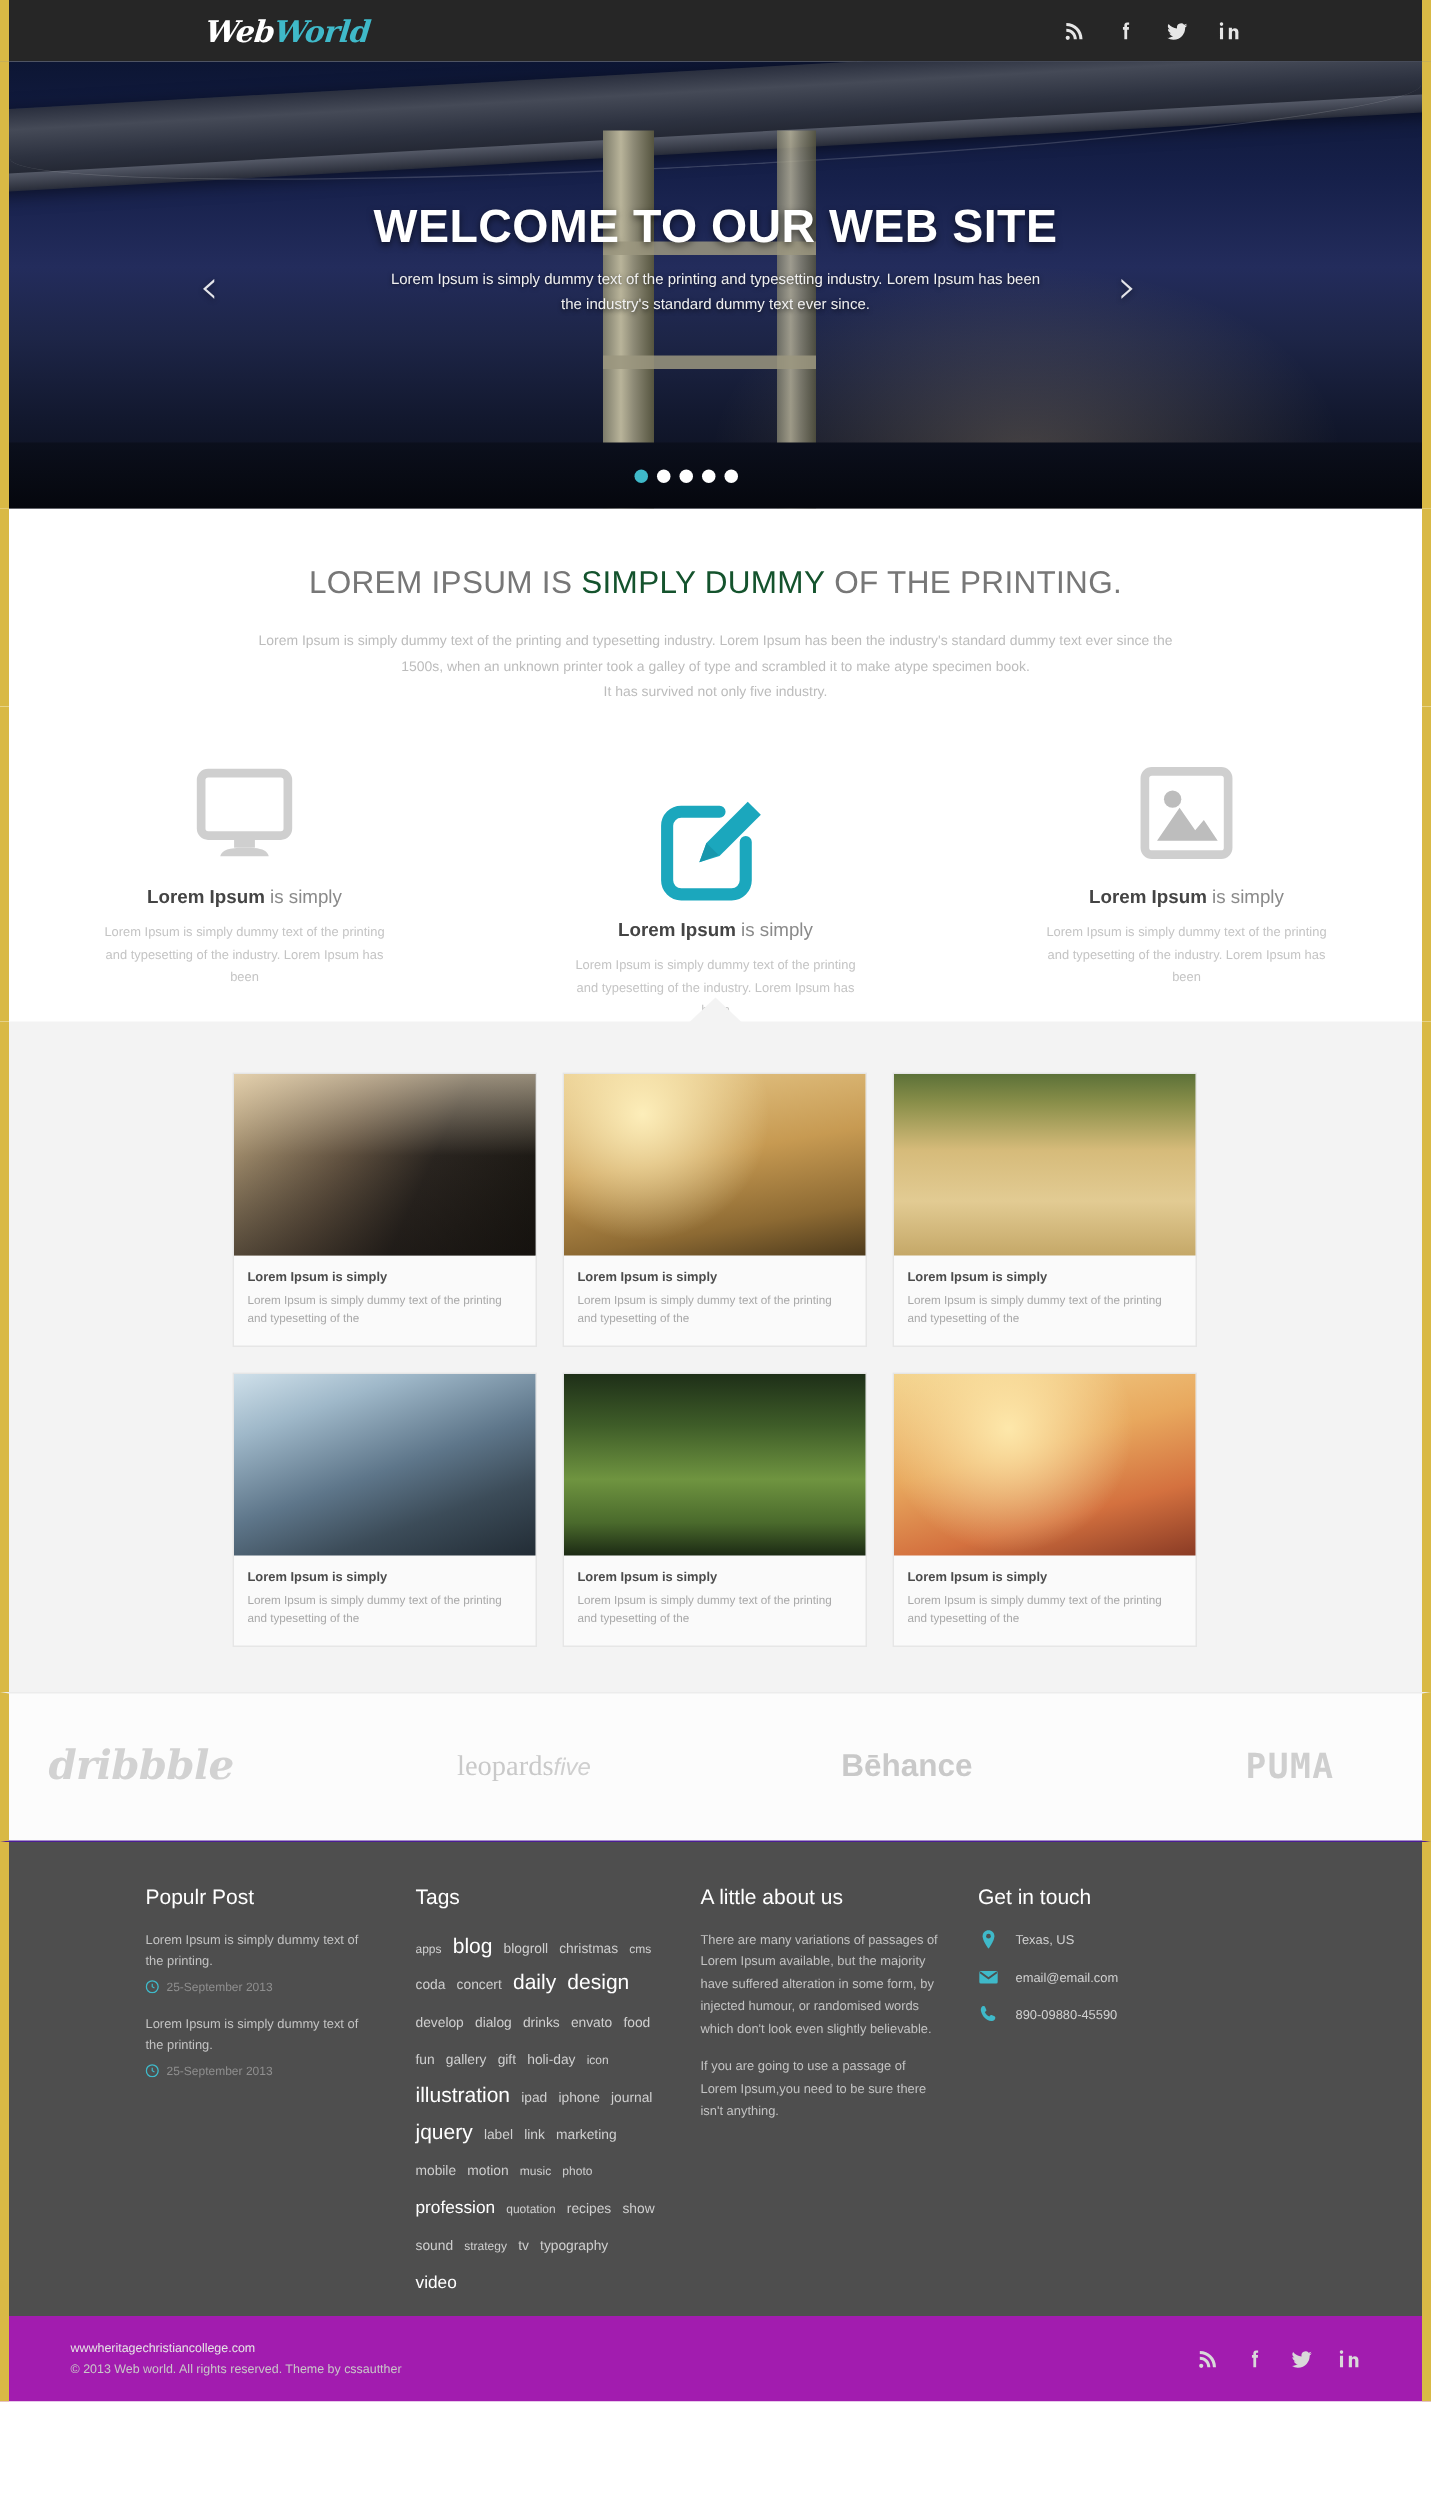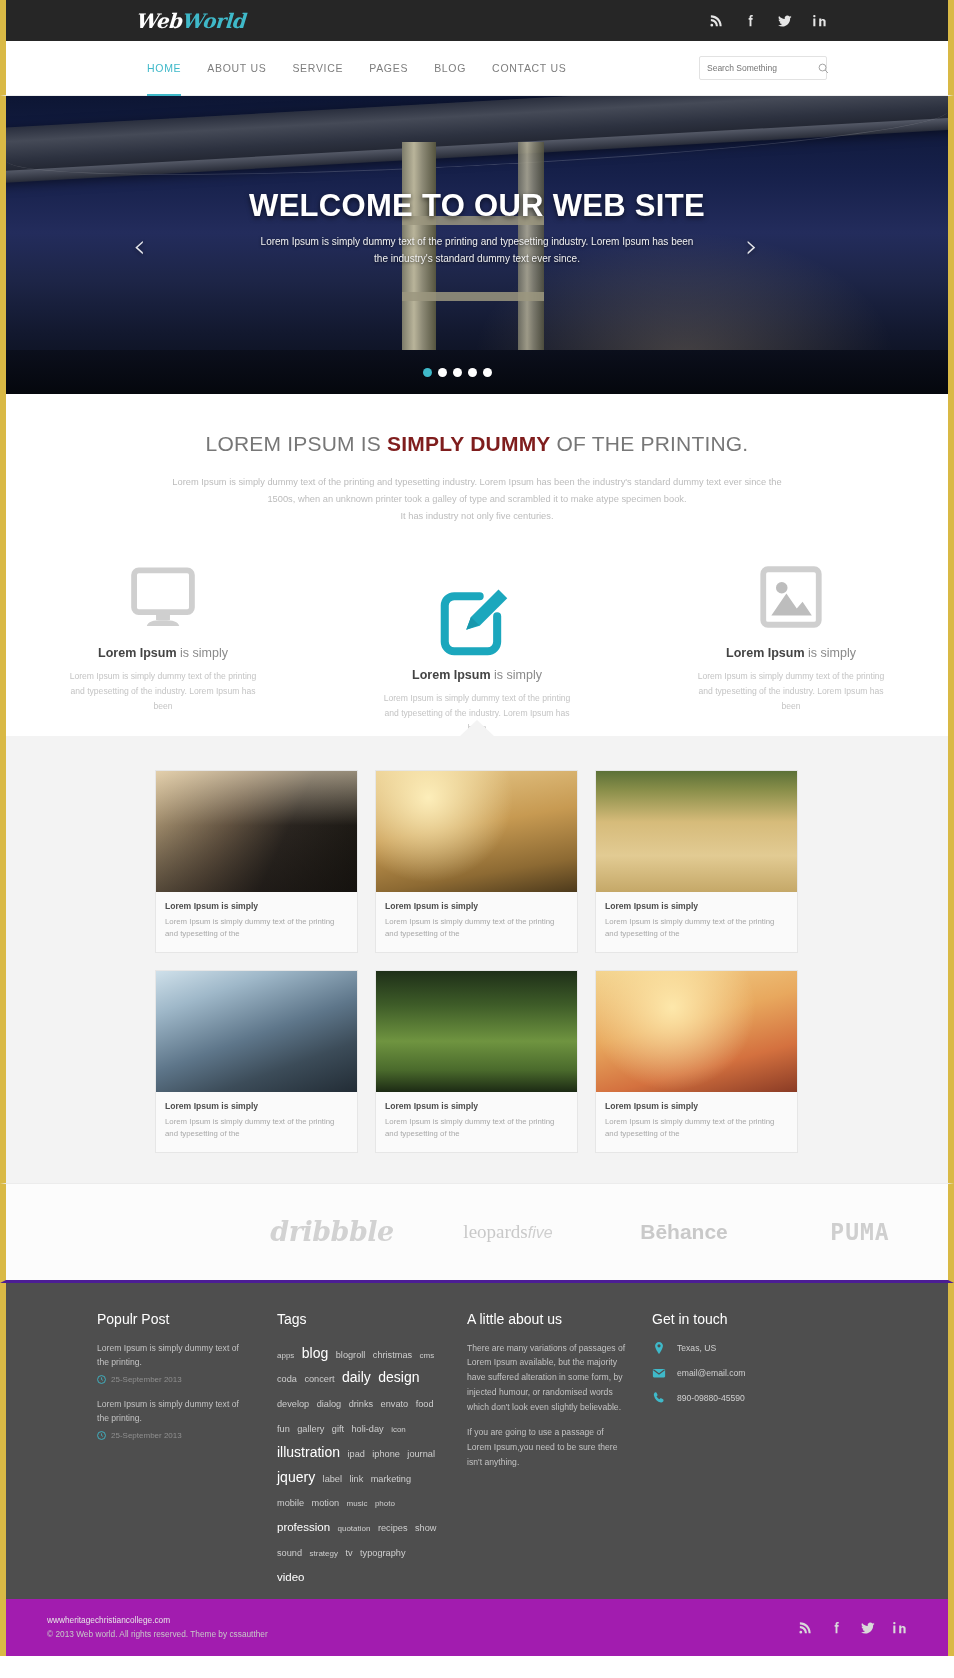--- a/index.html
+++ b/index.html
@@ -109,21 +109,21 @@
   .arrow.left { left:127px; }
   .arrow.right { right:190px; }
   .dots { position:absolute; bottom:17px; left:0; right:0; display:flex;
     justify-content:center; gap:6px; z-index:6; padding-right:40px; }
   .dot { width:9px; height:9px; border-radius:50%; background:#fff; cursor:pointer; }
   .dot.active { background:#3fb9c9; }
 
   
   .intro { background:#fff; padding:38px 0 0; text-align:center; }
   .intro h2 { font-size:21px; font-weight:300; color:#777; letter-spacing:0.2px; }
-  .intro h2 b { font-weight:bold; color:#7f1d1d;margin-top:47px; }
+  .intro h2 b { font-weight:normal; color:#14532d;margin-top:47px; }
   .intro .lead { margin-top:18px; font-size:9.3px; color:#bcbcbc; line-height:1.85; }
 
   
   .features { display:flex; background:#fff; padding:28px 0 0; }
   .feat { flex:1; text-align:center; padding:0 22px; }
   .feat.mid { padding-top:22px; }
   .feat .ic { height:86px; display:flex; align-items:center; justify-content:center; }
   .feat h3 { font-size:12.5px; color:#8a8a8a; font-weight:normal; margin-top:6px; }
   .feat h3 b { color:#444; font-weight:bold; }
   .feat p { font-size:8.6px; color:#c4c4c4; line-height:1.75; margin-top:9px;
@@ -153,22 +153,22 @@
     linear-gradient(180deg,#5c7138 0%, #8a8f4a 16%, #d6bb7a 42%, #e2cb93 70%, #c5a868 100%); }
   .t-glass { background:
     linear-gradient(160deg,#cfe0ea 0%, #9fb8c9 22%, #5e768a 52%, #3c4c59 74%, #222c35 100%); }
   .t-green { background:
     linear-gradient(180deg,#1e2f18 0%, #3e5c28 28%, #6f9440 58%, #4a6a2c 82%, #1c2a14 100%); }
   .t-berry { background:
     radial-gradient(circle at 38% 30%, rgba(255,236,176,.92), rgba(255,210,120,0) 55%),
     linear-gradient(165deg,#f3d48f 0%, #e8a85e 42%, #d4713f 72%, #8a3b25 100%); }
 
   
-  .brands { background:#fcfcfc; border-top:1px solid #ececec; border-bottom:3px solid #4c1d95;
-    height:100px; display:flex; align-items:center; justify-content:flex-end; gap:0; }
+  .brands { background:#fcfcfc; border-top:1px solid #ececec; border-bottom:1px solid #4c1d95;
+    height:100px; display:flex; align-items:center; justify-content:space-between; gap:0; }
   .brand { flex:0 0 176px; text-align:center; color:#cfcfcf; }
   .b-dribbble { font-family:"DejaVu Serif", serif; font-style:italic; font-weight:bold;
     font-size:27px; color:#d2d2d2; letter-spacing:-0.5px; }
   .b-leopards { font-family:"Liberation Serif", serif; font-size:19px; color:#c9c9c9; }
   .b-behance { font-family:"Liberation Sans", sans-serif; font-weight:bold; font-size:21px; color:#c9c9c9; }
   .b-puma { font-family:"DejaVu Sans Mono", monospace; font-weight:bold; font-size:23px;
     color:#cfcfcf; letter-spacing:1px; }
 
   
   .footer { background:#4e4e4e; padding:28px 0 10px; }
@@ -231,39 +231,20 @@
           </svg>
       </a>
       <a class="si">
         <svg width="15" height="15" viewBox="0 0 16 16">
             <path d="M3.6 5.8H1.4V14h2.2V5.8zM2.5 2a1.27 1.27 0 1 0 0 2.55A1.27 1.27 0 0 0 2.5 2zM14.6 9.4c0-2.1-1.13-3.1-2.63-3.1-1.2 0-1.75.67-2.05 1.14V5.8H7.7c.03.63 0 8.2 0 8.2h2.22V9.4c0-.2.02-.4.08-.54.15-.4.52-.8 1.14-.8.8 0 1.13.6 1.13 1.5V14h2.23V9.4z"></path>
           </svg>
       </a>
     </div>
   </div>
 
-  <div class="navbar gold-frame">
-    <nav class="nav">
-      <a class="active">HOME</a>
-      <a>ABOUT US</a>
-      <a>SERVICE</a>
-      <a>PAGES</a>
-      <a>BLOG</a>
-      <a>CONTACT US</a>
-    </nav>
-    <div class="search-box">
-      <input type="text" placeholder="Search Something" style="">
-      <span class="sicon">
-        <svg width="11" height="11" viewBox="0 0 16 16">
-            <circle cx="6.6" cy="6.6" r="5" fill="none" stroke="#9a9a9a" stroke-width="1.3"></circle>
-            <line x1="10.3" y1="10.3" x2="14.5" y2="14.5" stroke="#9a9a9a" stroke-width="1.3"></line>
-          </svg>
-      </span>
-    </div>
-  </div>
 
   <div class="hero gold-frame">
     <div class="bridge-deck"></div>
     <div class="bridge-deck2"></div>
     <div class="cable"></div>
     <div class="tower t1"></div>
     <div class="tower t2"></div>
     <div class="cross" style="left:396px;top:120px;width:142px;"></div>
     <div class="cross" style="left:396px;top:196px;width:142px;"></div>
     <div class="citylights"></div>
@@ -284,21 +265,21 @@
       <span class="dot"></span>
       <span class="dot"></span>
     </div>
   </div>
 
   <div class="intro gold-frame">
     <h2><span>LOREM IPSUM IS </span><b>SIMPLY DUMMY</b><span> OF THE PRINTING.</span></h2>
     <div class="lead">
       <div>Lorem Ipsum is simply dummy text of the printing and typesetting industry. Lorem Ipsum has been the industry's standard dummy text ever since the</div>
       <div>1500s, when an unknown printer took a galley of type and scrambled it to make atype specimen book.</div>
-      <div>It has industry not only five centuries.</div>
+      <div>It has survived not only five industry.</div>
     </div>
   </div>
 
   <div class="features gold-frame">
     <div class="feat">
       <div class="ic">
         <svg width="74" height="74" viewBox="0 0 64 64">
           <rect x="7" y="9" width="50" height="36" rx="4" fill="none" stroke="#cfcfcf" stroke-width="5"></rect>
           <rect x="26" y="45" width="12" height="7" fill="#cfcfcf"></rect>
           <path d="M18 57c1-4 5-5 14-5s13 1 14 5z" fill="#cfcfcf"></path>

